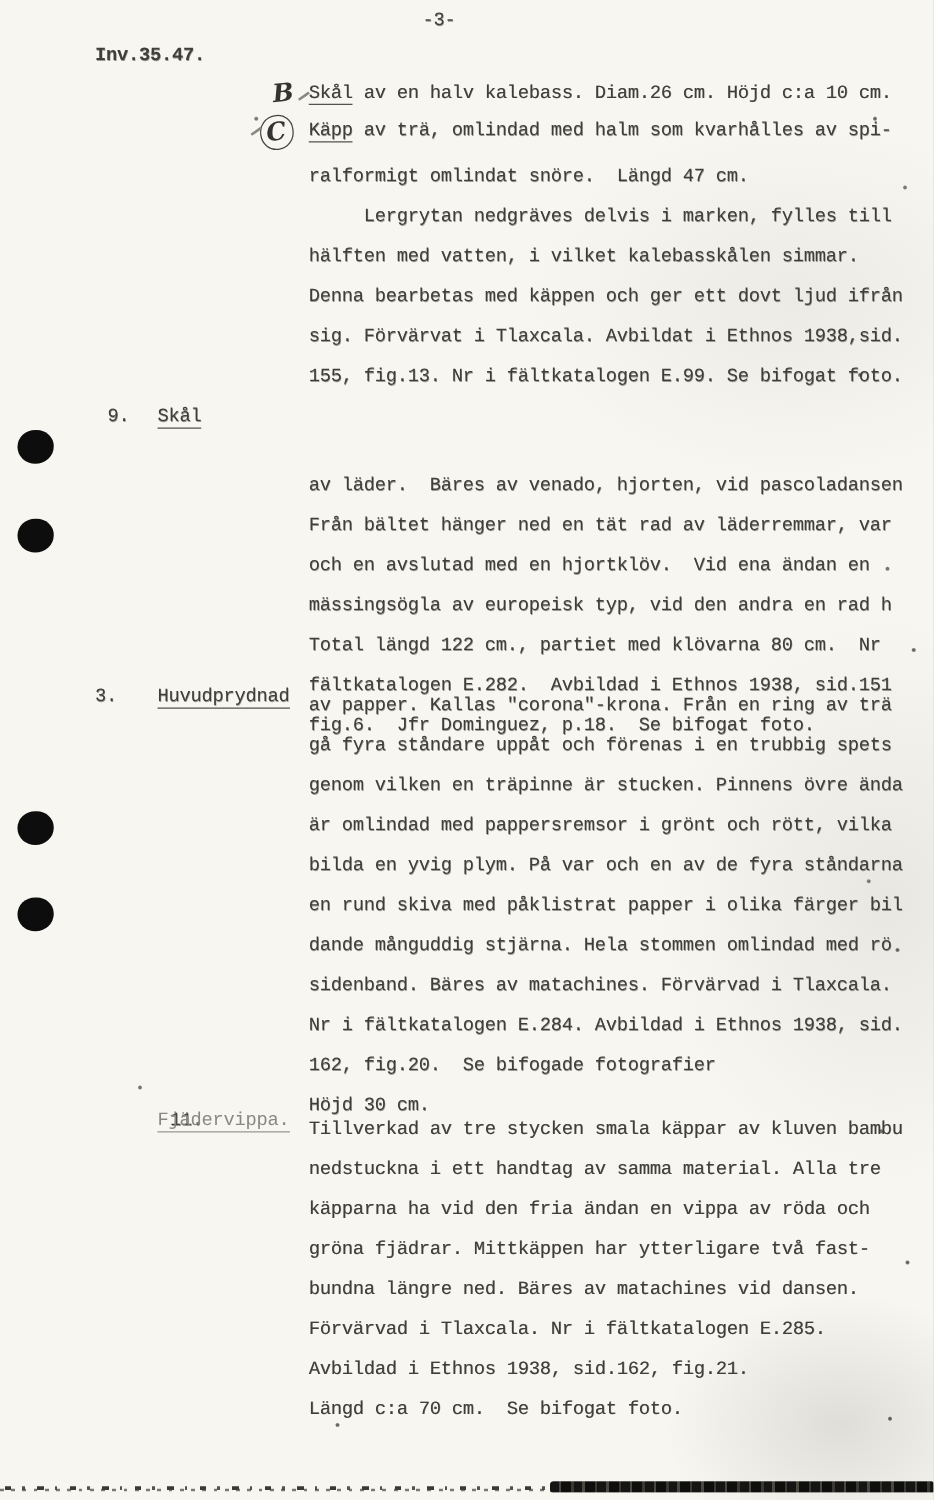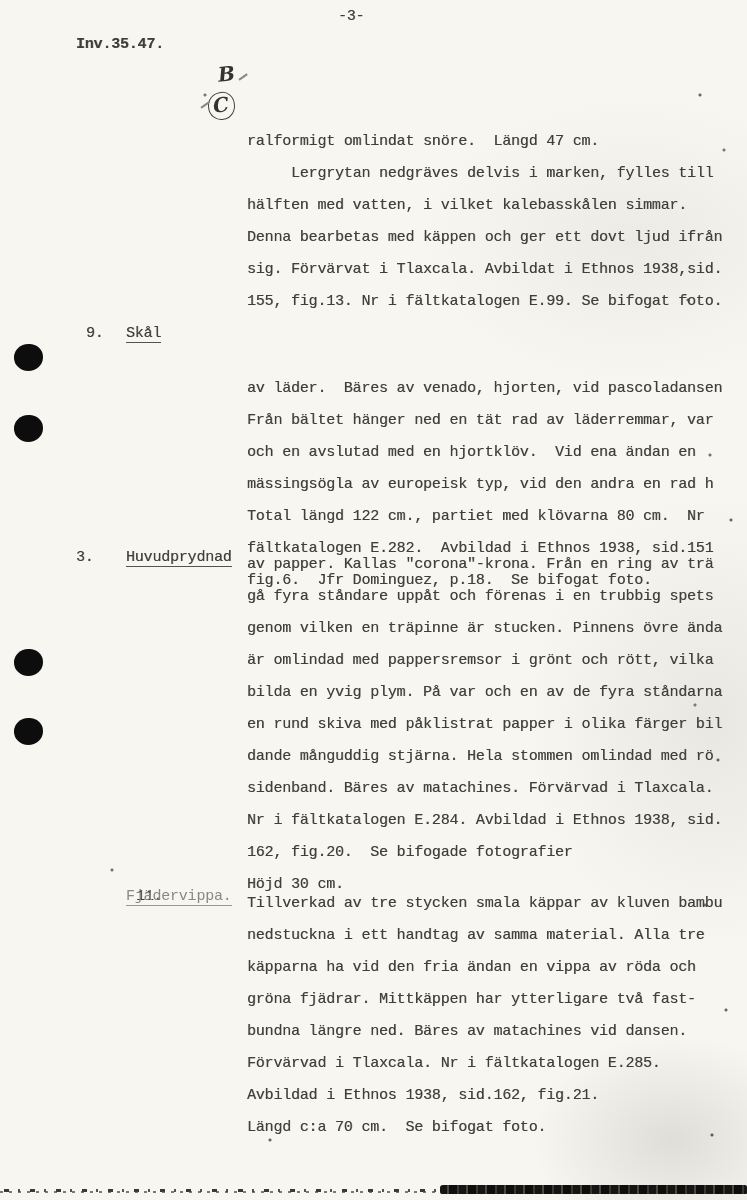--- a/index.html
+++ b/index.html
@@ -81,21 +81,27 @@
   <div class="punch" style="left:14px;top:649px;"></div>
   <div class="punch" style="left:14px;top:718px;"></div>
 
   <div class="abs marker" style="left:218px;top:62px;transform:rotate(-6deg);">B</div>
   <div class="tick" style="left:238px;top:76px;"></div>
   <div class="abs" style="left:208px;top:92px;">
     <span class="marker marker-c">C</span>
   </div>
   <div class="tick" style="left:200px;top:104px;"></div>
 
+  <div class="abs tw" style="left:247px;top:66px;">
+    <span class="term">Skål</span><span> av en halv kalebass. Diam.26 cm. Höjd c:a 10 cm.</span>
+  </div>
 
+  <div class="abs tw" style="left:247px;top:96px;">
+    <span class="term">Käpp</span><span> av trä, omlindad med halm som kvarhålles av spi-</span>
+  </div>
 
   <div class="abs tw lines" style="left:247px;top:126px;width:500px;">ralformigt omlindat snöre.  Längd 47 cm.
      Lergrytan nedgräves delvis i marken, fylles till
 hälften med vatten, i vilket kalebasskålen simmar.
 Denna bearbetas med käppen och ger ett dovt ljud ifrån
 sig. Förvärvat i Tlaxcala. Avbildat i Ethnos 1938,sid.
 155, fig.13. Nr i fältkatalogen E.99. Se bifogat foto.</div>
 
   <div>
     <div class="abs tw" style="left:86px;top:325px;">9.</div>

